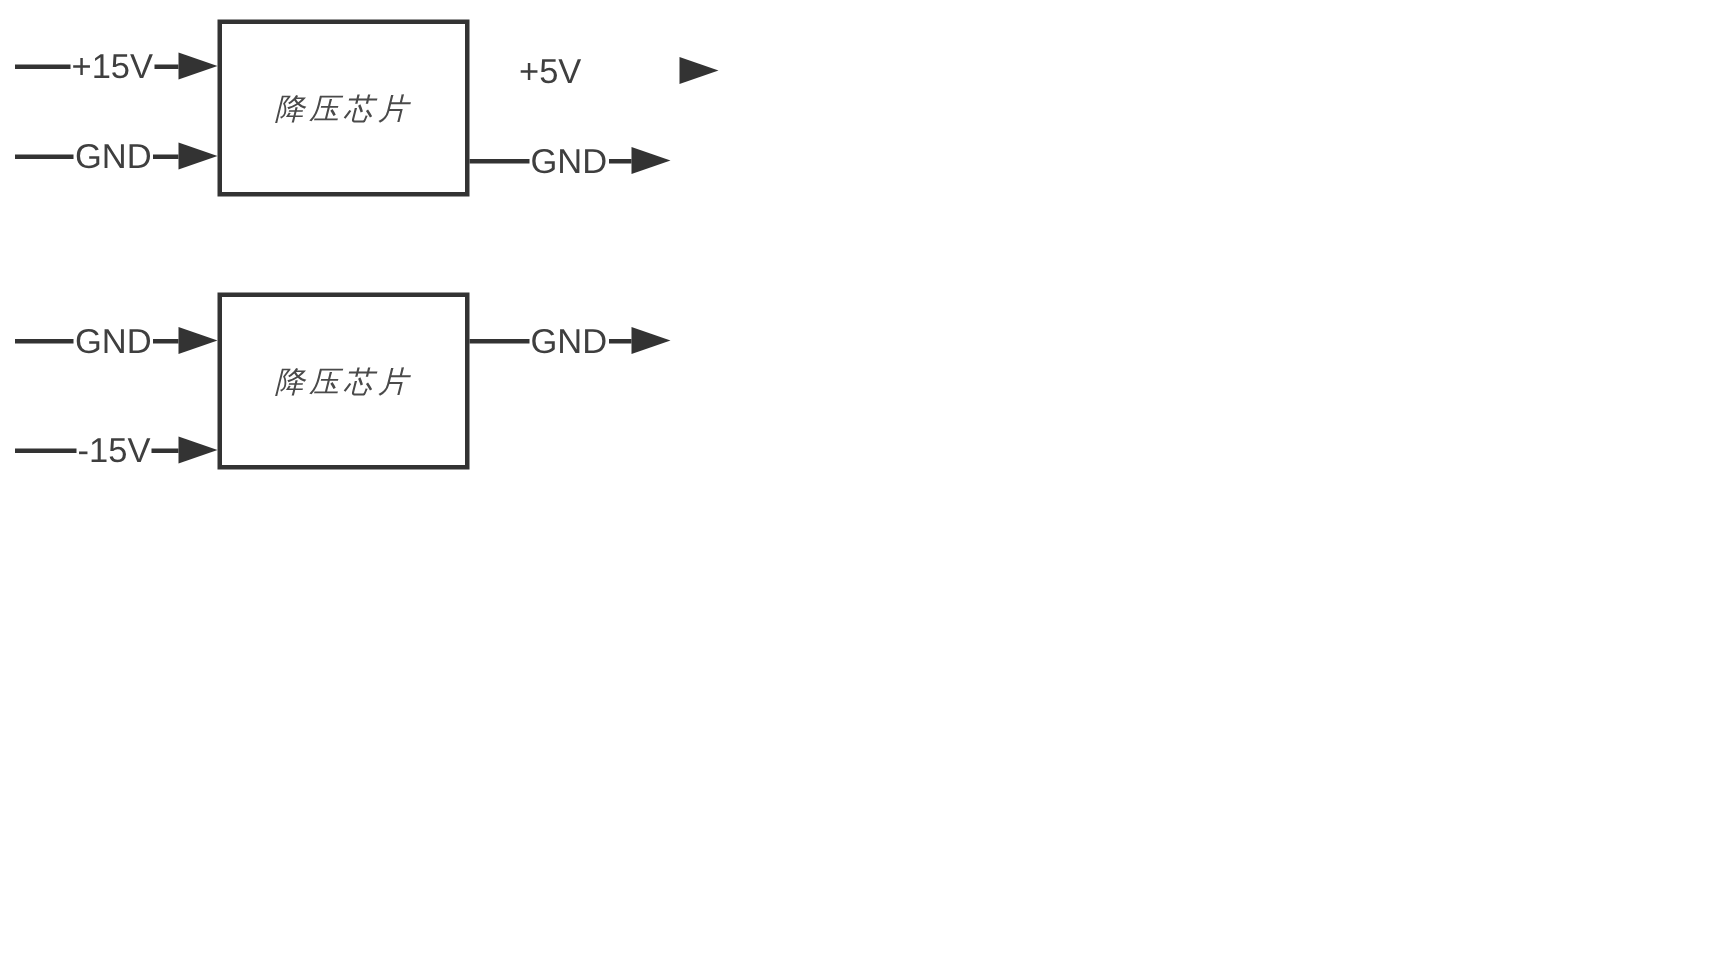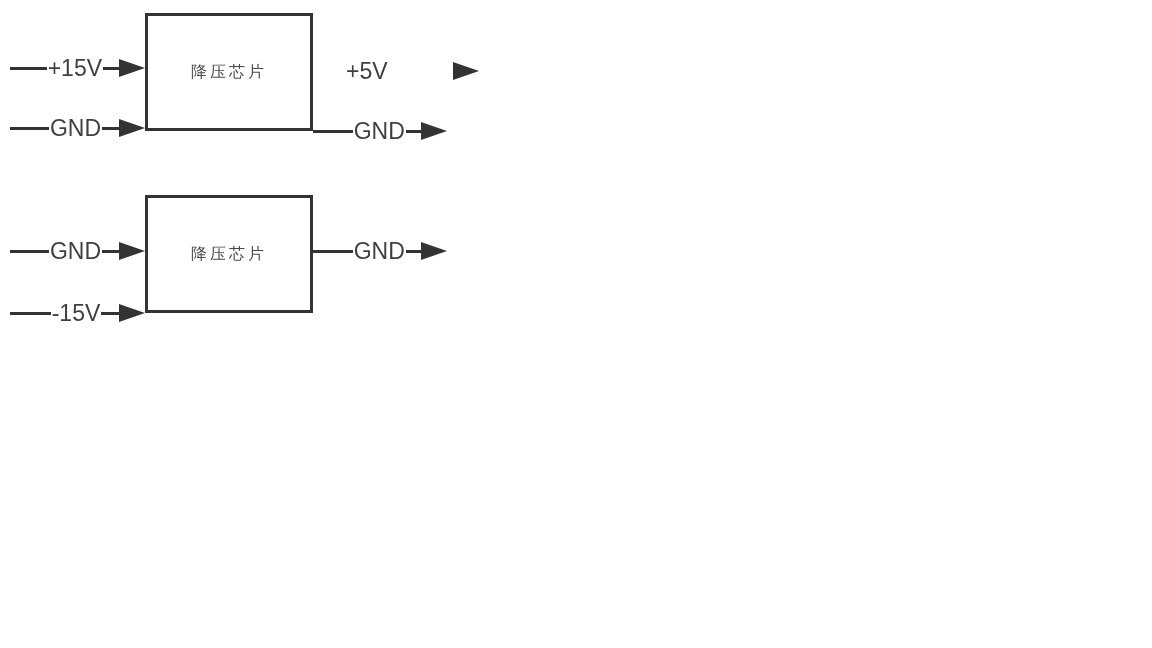--- a/index.html
+++ b/index.html
@@ -18,31 +18,31 @@
   .block {
     position: absolute;
     box-sizing: border-box;
     border: 3px solid #333333;
     background: #ffffff;
     display: flex;
     align-items: center;
     justify-content: center;
   }
   .block-label {
-    font-size: 16px;
+    font-size: 20px;
     letter-spacing: 3px;
     color: #4a4a4a;
     white-space: nowrap;
+    font-style: italic;
   }
   .pin {
     position: absolute;
     height: 26px;
     display: flex;
     align-items: center;
-    margin-top: 24px;
   }
   .wire {
     height: 3px;
     background: #333333;
   }
   .pin .w1 { flex-grow: 2.3; }
   .pin .w2 { flex-grow: 1; }
   .pin.right .w1 { flex-grow: 2.6; }
   .pin-label {
     font-size: 23px;
@@ -61,21 +61,21 @@
   }
   
   .b1 { left: 145px; top: 13px; width: 168px; height: 118px; }
   .p-b1-in-0  { left: 10px;  top: 31px;  width: 135px; }
   .p-b1-in-1  { left: 10px;  top: 91px;  width: 135px; }
   .p-b1-out-0 { left: 313px; top: 34px;  width: 131px; gap: 32px; }
   .p-b1-out-1 { left: 313px; top: 94px;  width: 134px; }
   
   .b2 { left: 145px; top: 195px; width: 168px; height: 118px; }
   .p-b2-in-0  { left: 10px;  top: 214px; width: 135px; }
-  .p-b2-in-1  { left: 10px;  top: 276px; width: 135px; }
+  .p-b2-in-1  { left: 10px;  top: 287px; width: 135px; }
   .p-b2-out-0 { left: 313px; top: 214px; width: 134px; }
   .p-b2-out-1 { left: 313px; top: 271px; width: 138px; }
 </style>
 </head>
 <body>
 
 <div class="canvas">
 
   <div class="block b1">
     <span class="block-label">降压芯片</span>

